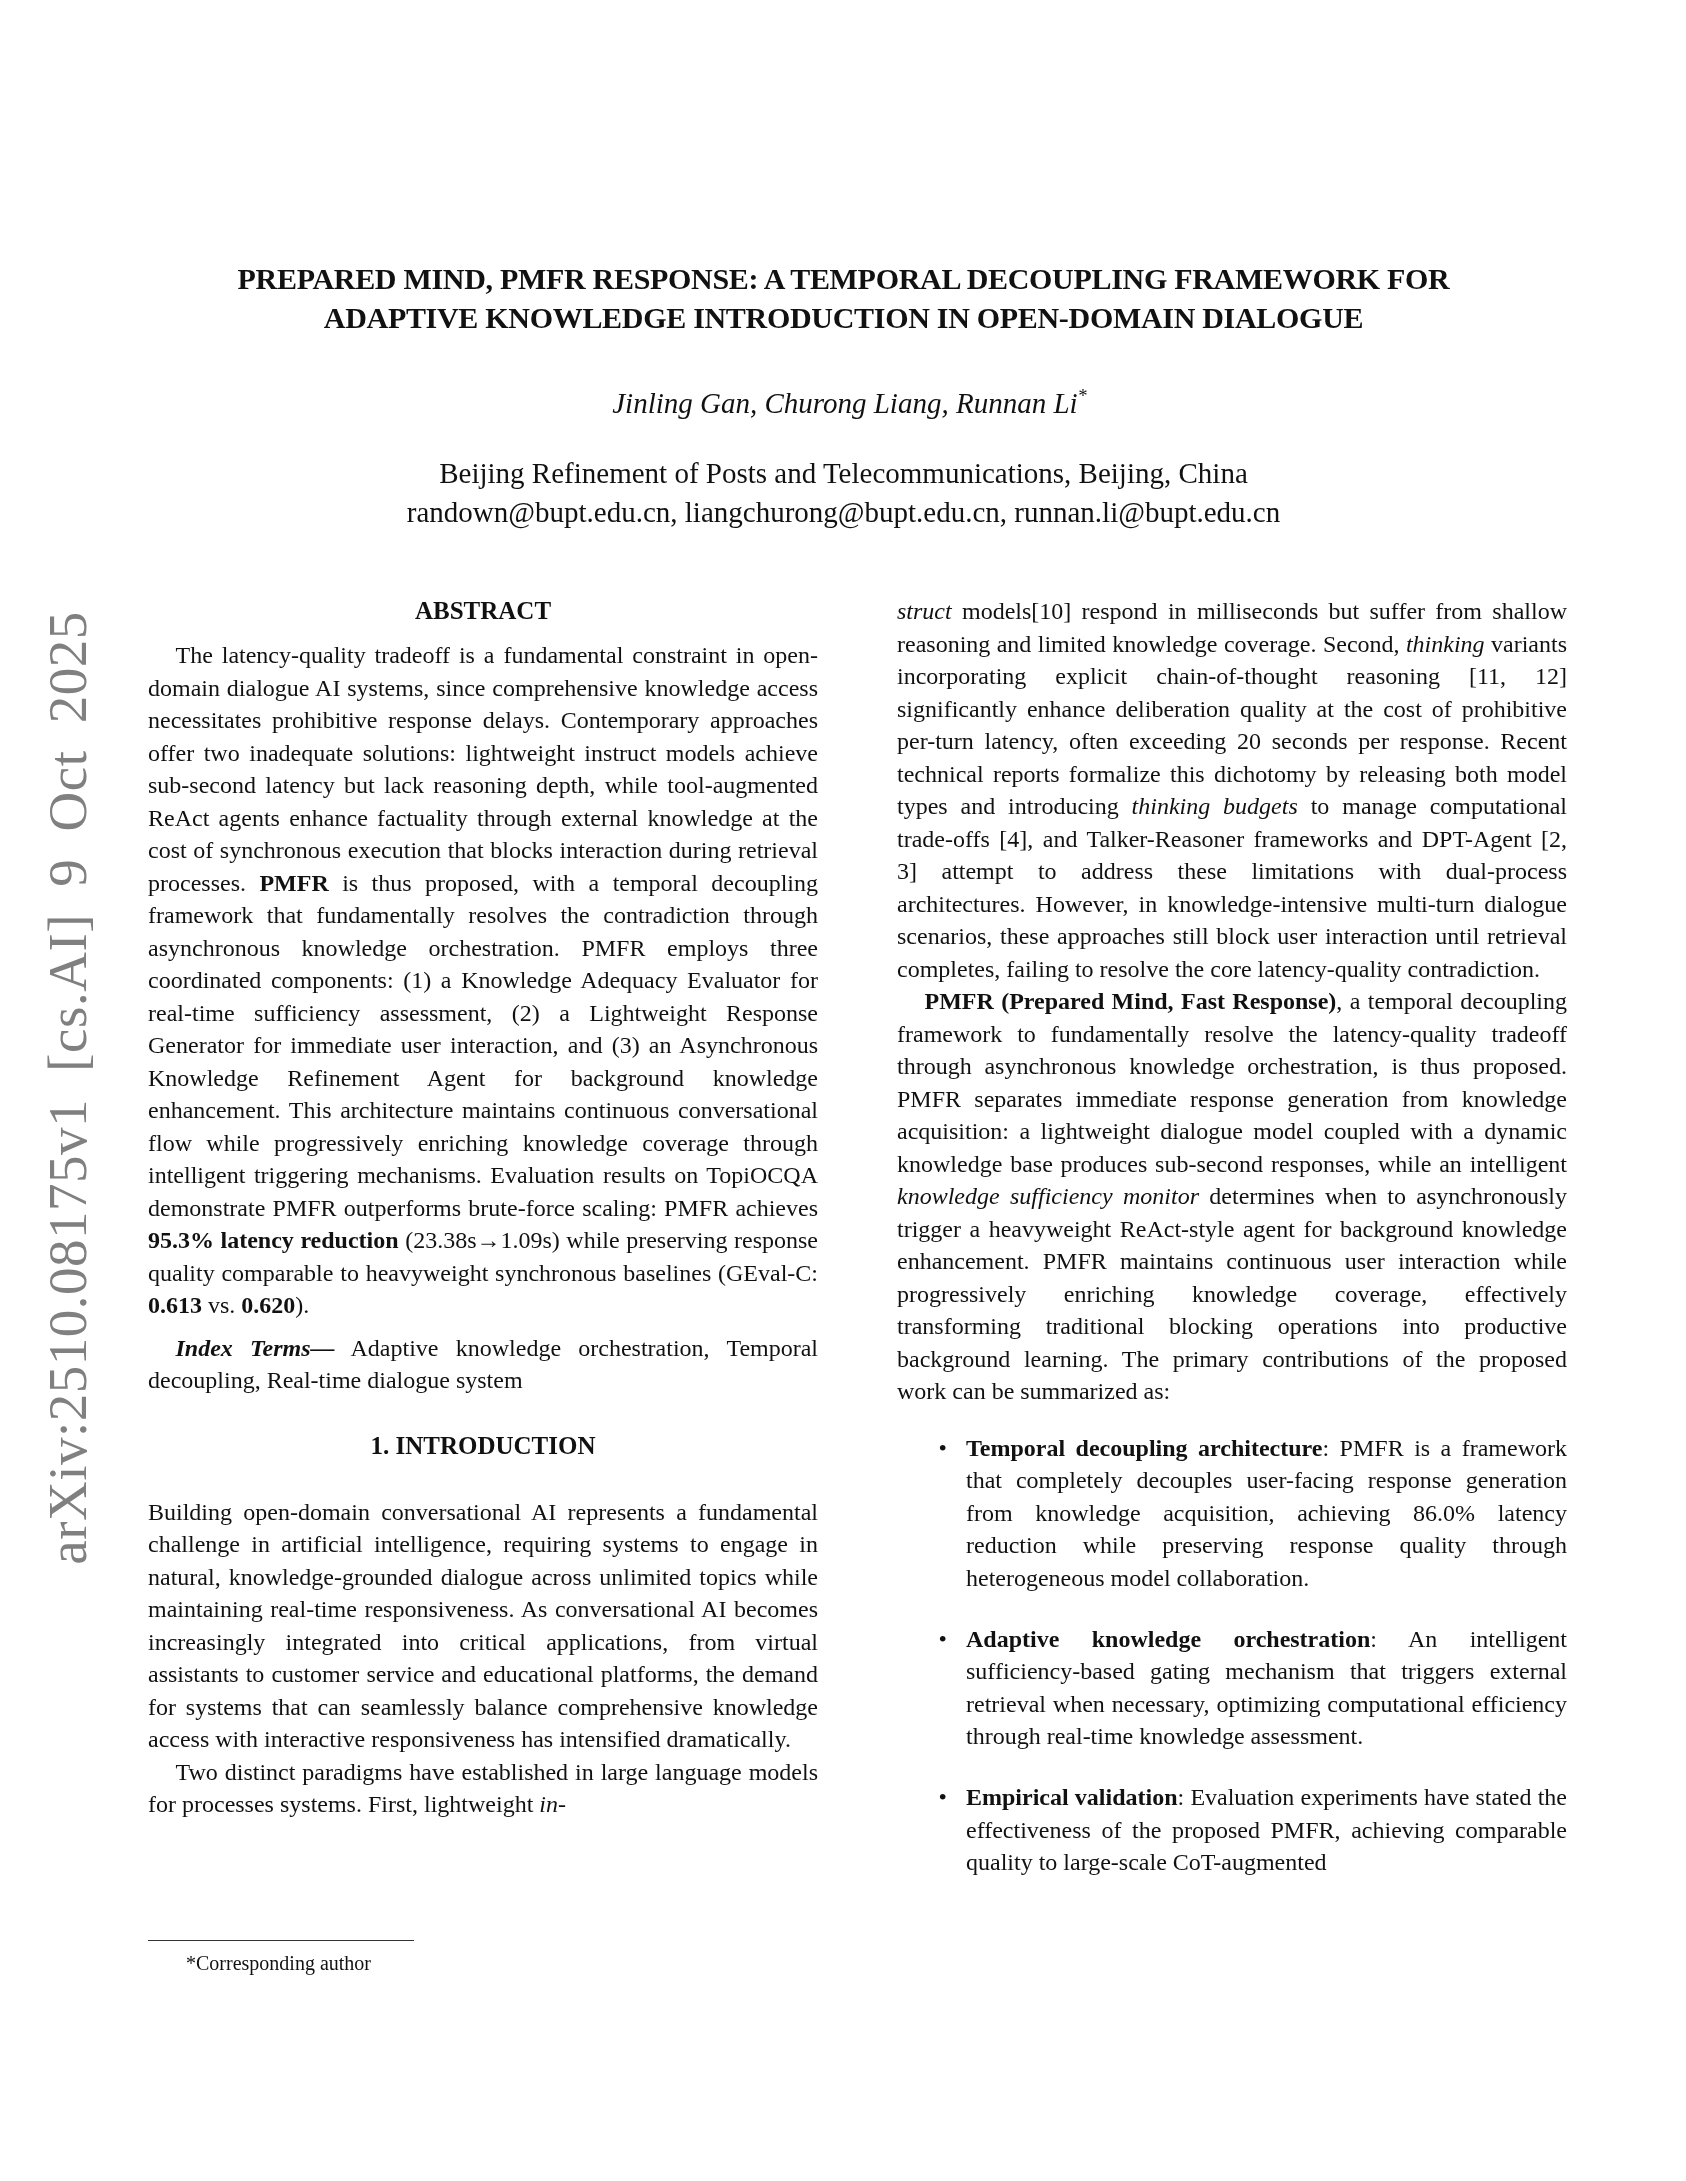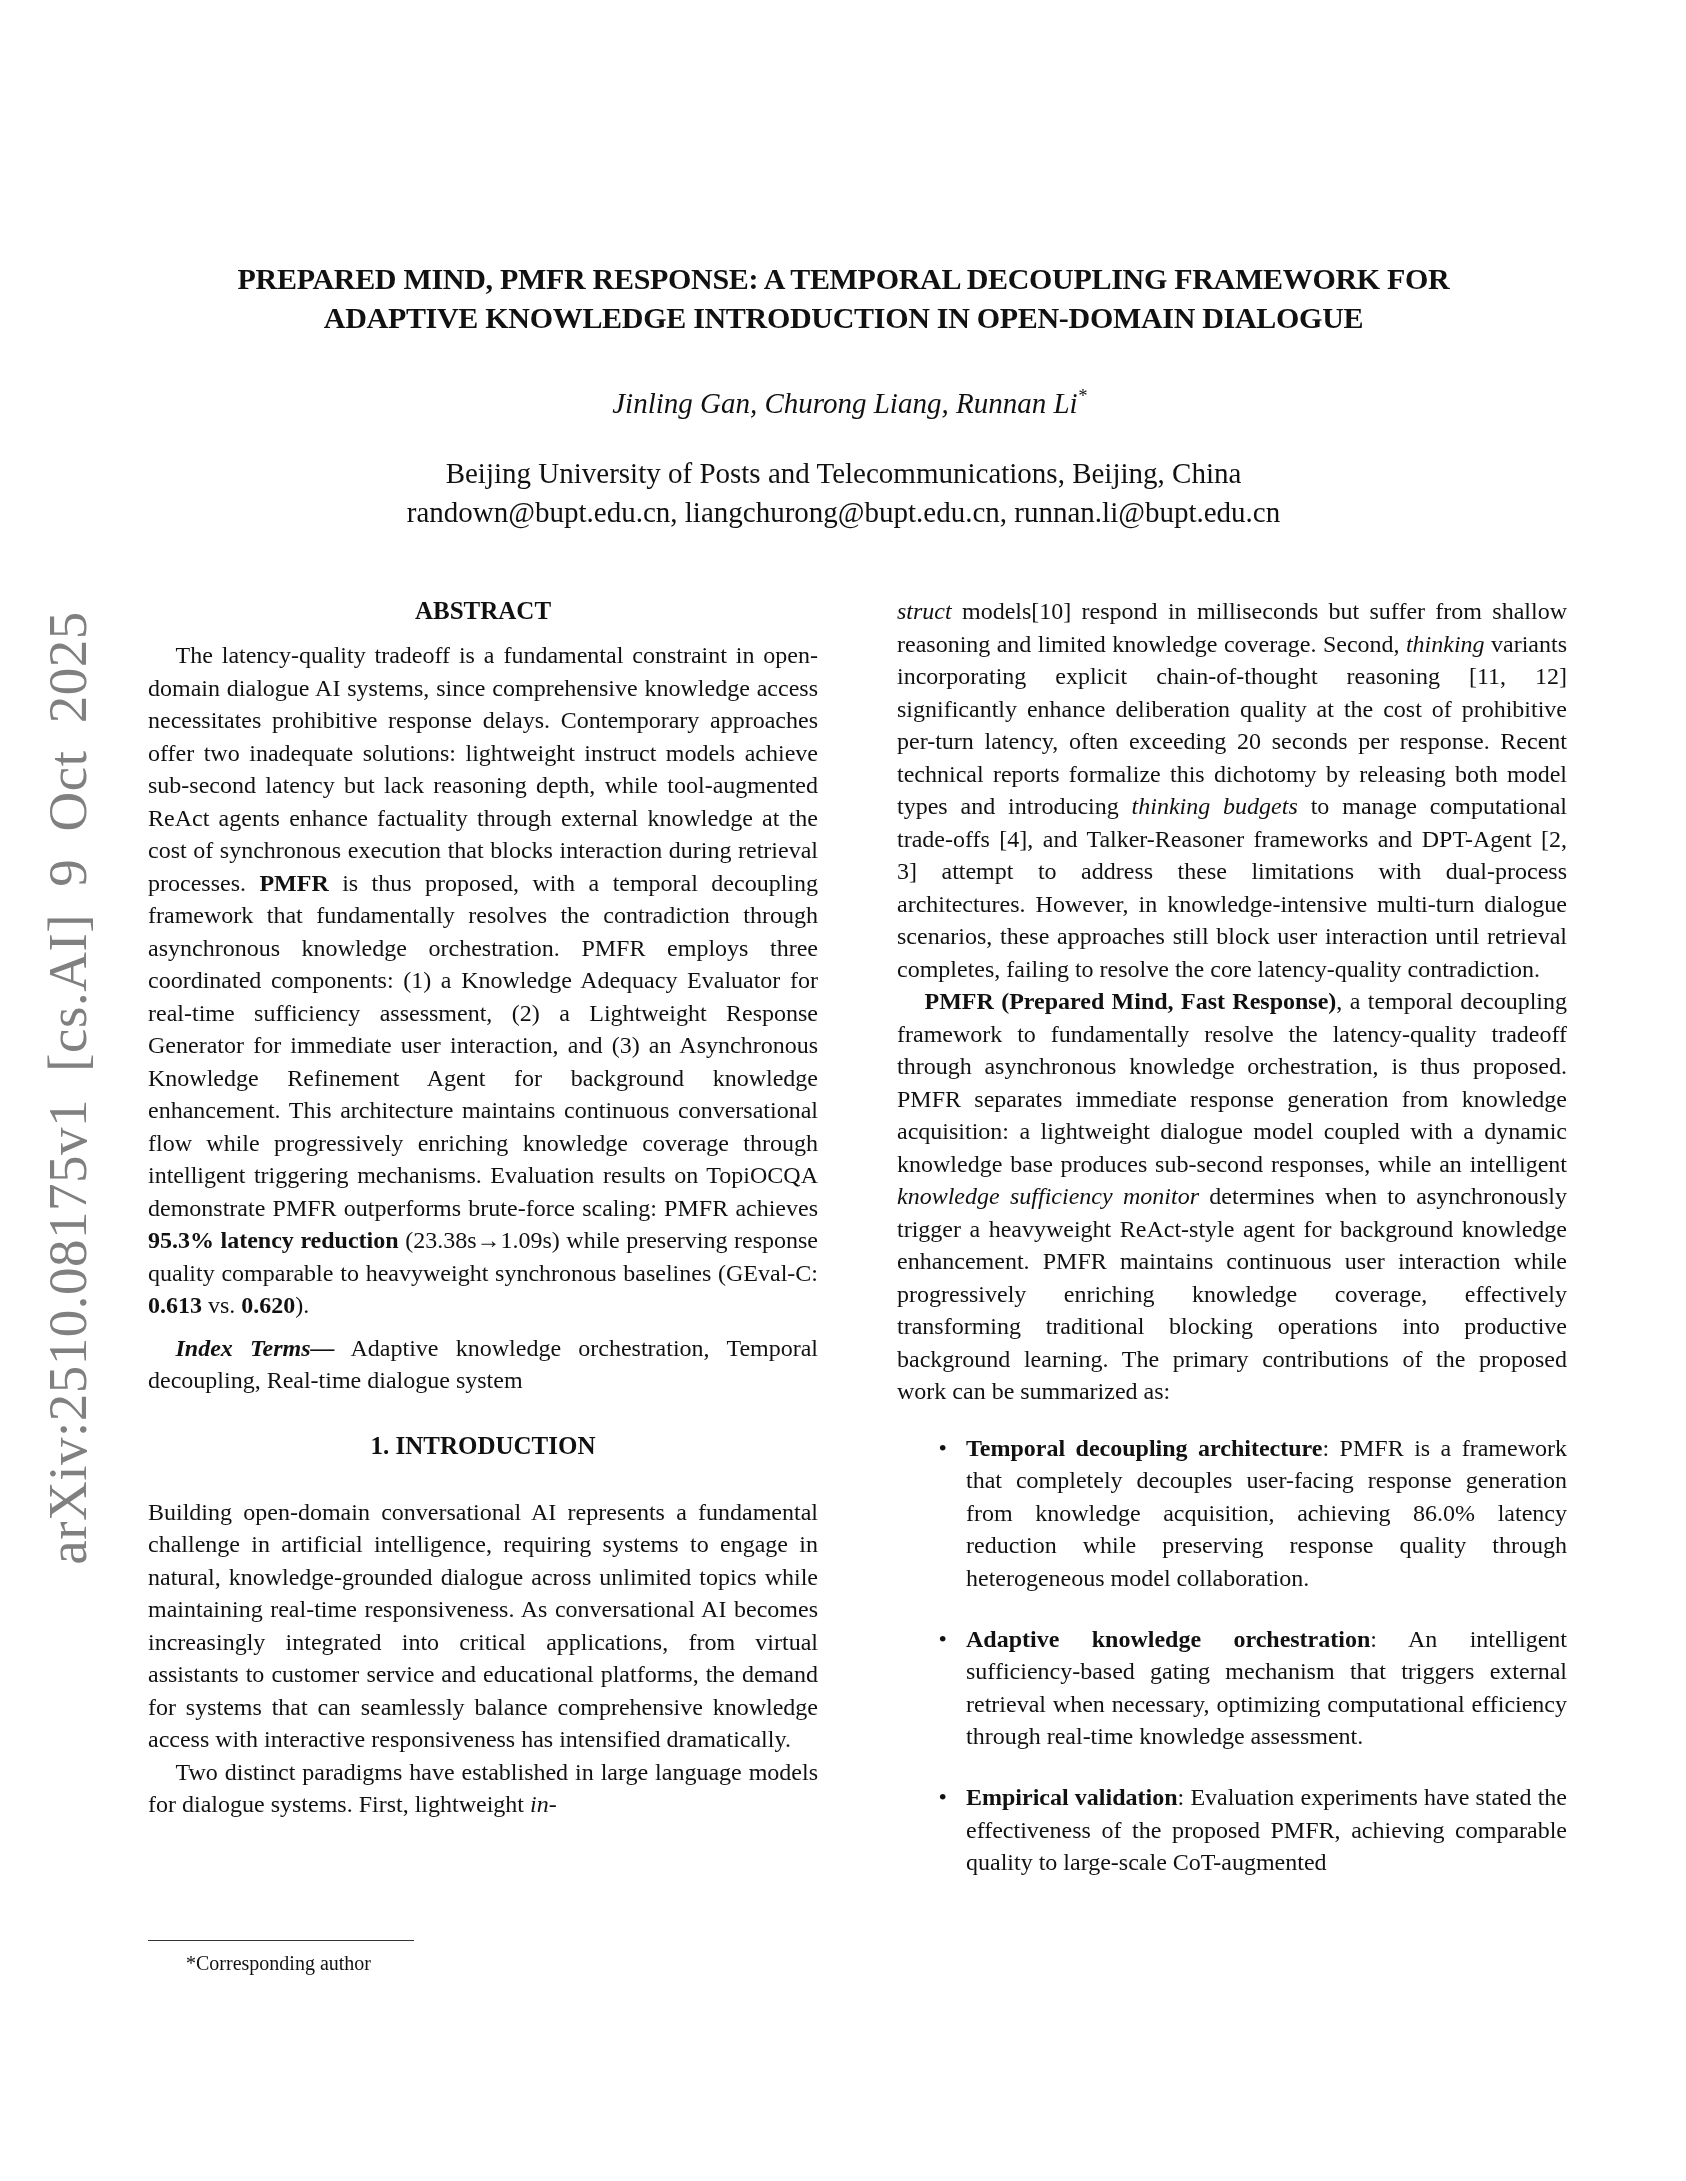--- a/index.html
+++ b/index.html
@@ -69,33 +69,33 @@
 </div>
 
 <div class="title">
   <div>PREPARED MIND, PMFR RESPONSE: A TEMPORAL DECOUPLING FRAMEWORK FOR</div>
   <div>ADAPTIVE KNOWLEDGE INTRODUCTION IN OPEN-DOMAIN DIALOGUE</div>
 </div>
 
 <div class="authors"><span>Jinling Gan, Churong Liang, Runnan Li</span><sup>*</sup></div>
 
 <div class="affil">
-  <div>Beijing University of Posts and Telecommunications, Beijing, China</div>
+  <div>Beijing Refinement of Posts and Telecommunications, Beijing, China</div>
   <div>randown@bupt.edu.cn, liangchurong@bupt.edu.cn, runnan.li@bupt.edu.cn</div>
 </div>
 
 <div class="col left">
   <h2 class="sec-head abstract-head">ABSTRACT</h2>
   <p class="indent"><span>The latency-quality tradeoff is a fundamental constraint in open-domain dialogue AI systems, since comprehensive knowledge access necessitates prohibitive response delays. Contemporary approaches offer two inadequate solutions: lightweight instruct models achieve sub-second latency but lack reasoning depth, while tool-augmented ReAct agents enhance factuality through external knowledge at the cost of synchronous execution that blocks interaction during re­trieval processes. </span><b>PMFR</b><span> is thus proposed, with a tempo­ral decoupling framework that fundamentally resolves the contradiction through asynchronous knowledge orchestra­tion.  PMFR employs three coordinated components: (1) a Knowledge Adequacy Evaluator for real-time sufficiency assessment, (2) a Lightweight Response Generator for imme­diate user interaction, and (3) an Asynchronous Knowledge Refinement Agent for background knowledge enhancement. This architecture maintains continuous conversational flow while progressively enriching knowledge coverage through intelligent triggering mechanisms. Evaluation results on Top­iOCQA demonstrate PMFR outperforms brute-force scaling: PMFR achieves </span><b>95.3% latency reduction</b><span> (23.38s→1.09s) while preserving response quality comparable to heavyweight synchronous baselines (GEval-C: </span><b>0.613</b><span> vs. </span><b>0.620</b><span>).</span></p>
 
   <p class="indent index-terms"><b><i>Index Terms—</i></b><span>  Adaptive knowledge orchestration, Tem­poral decoupling, Real-time dialogue system</span></p>
 
   <h2 class="sec-head intro-head">1.  INTRODUCTION</h2>
   <p>Building open-domain conversational AI represents a funda­mental challenge in artificial intelligence, requiring systems to engage in natural, knowledge-grounded dialogue across unlimited topics while maintaining real-time responsiveness. As conversational AI becomes increasingly integrated into critical applications, from virtual assistants to customer ser­vice and educational platforms, the demand for systems that can seamlessly balance comprehensive knowledge access with interactive responsiveness has intensified dramatically.</p>
-  <p class="indent"><span>Two distinct paradigms have established in large lan­guage models for dialogue systems.  First, lightweight </span><i>in-</i></p>
+  <p class="indent"><span>Two distinct paradigms have established in large lan­guage models for processes systems.  First, lightweight </span><i>in-</i></p>
 </div>
 
 <div class="footnote-rule"></div>
 <div class="footnote">*Corresponding author</div>
 
 <div class="col right">
   <p><i>struct</i><span> models[10] respond in milliseconds but suffer from shallow reasoning and limited knowledge coverage. Second, </span><i>thinking</i><span> variants incorporating explicit chain-of-thought rea­soning [11, 12] significantly enhance deliberation quality at the cost of prohibitive per-turn latency, often exceeding 20 seconds per response. Recent technical reports formalize this dichotomy by releasing both model types and introducing </span><i>thinking budgets</i><span> to manage computational trade-offs [4], and Talker-Reasoner frameworks and DPT-Agent [2, 3] attempt to address these limitations with dual-process architectures. However, in knowledge-intensive multi-turn dialogue sce­narios, these approaches still block user interaction until retrieval completes, failing to resolve the core latency-quality contradiction.</span></p>
 
   <p class="indent"><b>PMFR (Prepared Mind, Fast Response)</b><span>, a temporal decoupling framework to fundamentally resolve the latency-quality tradeoff through asynchronous knowledge orchestra­tion, is thus proposed.  PMFR separates immediate response generation from knowledge acquisition:  a lightweight dia­logue model coupled with a dynamic knowledge base pro­duces sub-second responses, while an intelligent </span><i>knowledge sufficiency monitor</i><span> determines when to asynchronously trig­ger a heavyweight ReAct-style agent for background knowl­edge enhancement.  PMFR maintains continuous user inter­action while progressively enriching knowledge coverage, effectively transforming traditional blocking operations into productive background learning.  The primary contributions of the proposed work can be summarized as:</span></p>
 

